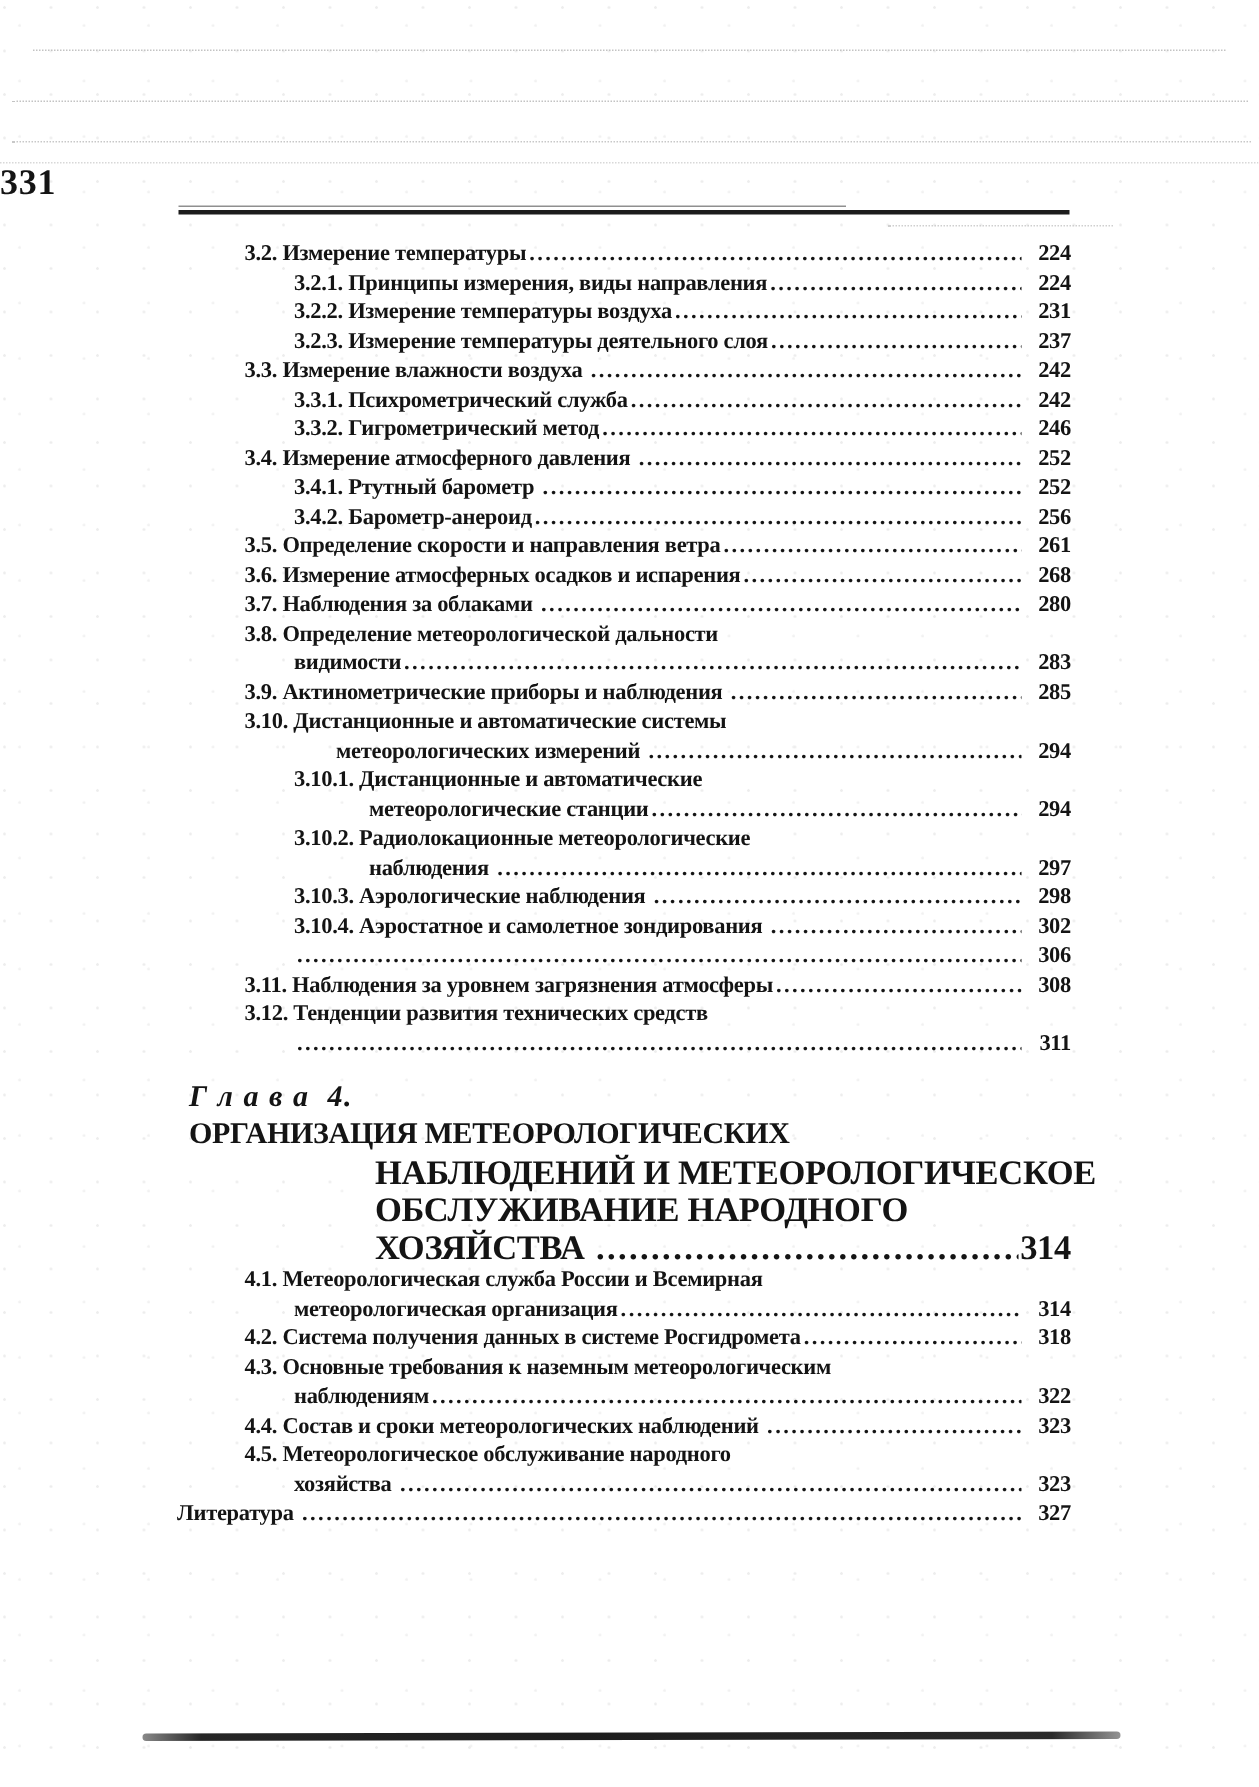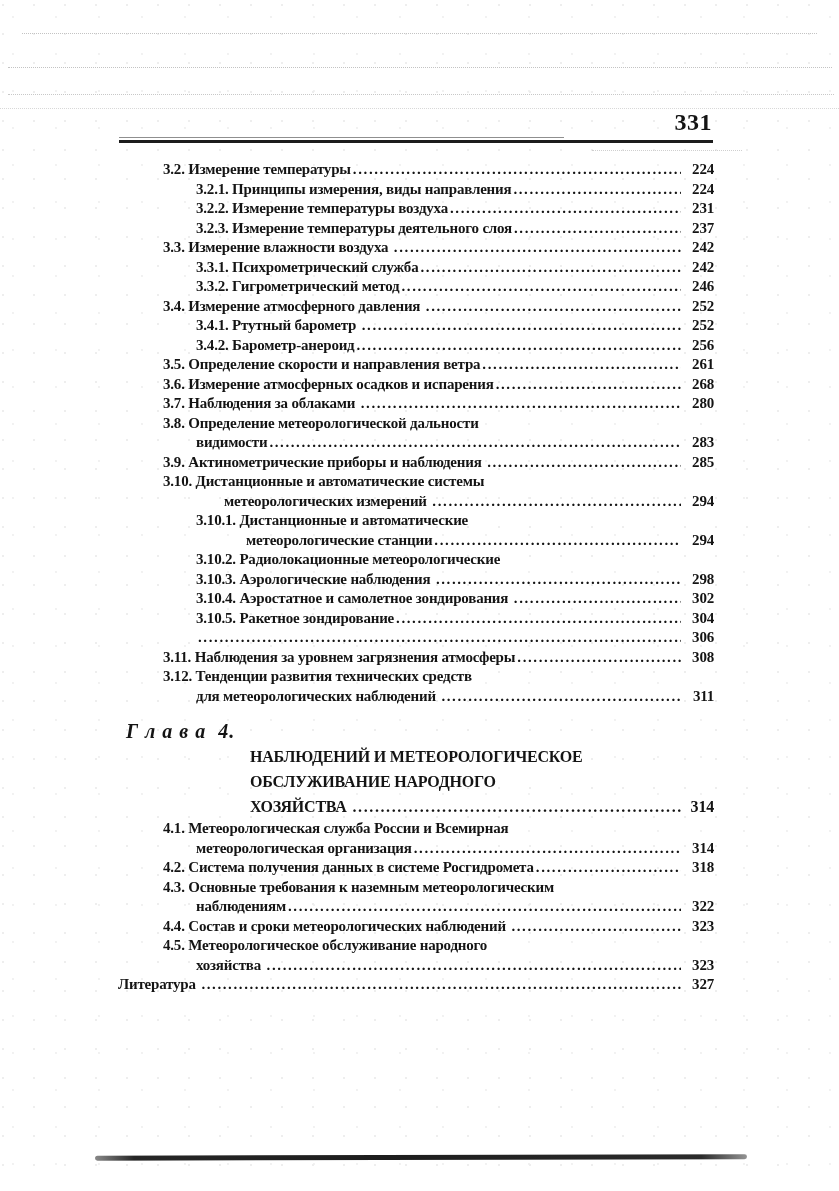--- a/index.html
+++ b/index.html
@@ -20,21 +20,21 @@
   }
   .noise-line{position:absolute;border-top:1px dotted #c3c3c3;height:0;}
   .nl1{top:33px;left:22px;width:795px;}
   .nl2{top:67px;left:8px;width:824px;}
   .nl3{top:94px;left:8px;width:826px;opacity:.9;}
   .nl4{top:108px;left:0px;width:839px;border-top-color:#d8d8d8;}
   .nl5{top:150px;left:592px;width:150px;border-top-color:#cfcfcf;}
 
   .header-num{
     position:absolute;top:109px;left:0;width:712px;
-    text-align:right;font-weight:bold;font-size:24px;
+    text-align:left;font-weight:bold;font-size:24px;
     letter-spacing:.5px;
   }
   .header-rule{position:absolute;top:140px;left:119px;width:594px;height:3px;background:#1c1c1c;}
   .header-rule-thin{position:absolute;top:137px;left:119px;width:445px;height:1px;background:#8f8f8f;}
 
   .toc{position:absolute;top:160px;left:118px;width:596px;}
   .row{
     display:flex;align-items:baseline;
     line-height:19.5px;font-size:15px;font-weight:bold;
     letter-spacing:-0.2px;
@@ -48,21 +48,21 @@
   }
   .row .pg{flex:0 0 auto;text-align:right;min-width:32px;}
 
   .row.l1{padding-left:45px;}
   .row.l2{padding-left:78px;}
   .row.c1{padding-left:78px;justify-content:space-between;}
   .row.c2{padding-left:106px;}
   .row.c3{padding-left:128px;align-items:center;}
   .row.lit{padding-left:0;}
   .row.ch{padding-left:8px;font-size:20px;line-height:25px;margin-top:13px;flex-direction:column;}
-  .row.chc{padding-left:132px;font-size:16px;line-height:25px;}
+  .row.chc{padding-left:132px;font-size:23px;line-height:25px;}
 
   .footer-bar{
     position:absolute;top:1155px;left:95px;width:652px;height:5px;
     background:linear-gradient(90deg, rgba(40,40,40,.55) 0%, #262626 6%, #1d1d1d 45%, #2b2b2b 93%, rgba(40,40,40,.5) 100%);
     border-radius:3px;
     transform:rotate(-0.12deg);
   }
 </style>
 </head>
 <body>
@@ -195,62 +195,62 @@
 
     <span class="txt">метеорологические станции</span>
     <span class="dots"></span>
     <span class="pg">294</span>
   </div>
       <div class="row l2">
 
     <span class="txt">3.10.2. Радиолокационные метеорологические</span>
 
   </div>
+      <div class="row c3">
+
+    <span class="txt">наблюдения </span>
+    <span class="dots"></span>
+    <span class="pg">297</span>
+  </div>
       <div class="row l2">
 
     <span class="txt">3.10.3. Аэрологические наблюдения </span>
     <span class="dots"></span>
     <span class="pg">298</span>
   </div>
       <div class="row l2">
 
     <span class="txt">3.10.4. Аэростатное и самолетное зондирования </span>
     <span class="dots"></span>
     <span class="pg">302</span>
   </div>
       <div class="row l2">
 
-    <span class="txt">3.10.5. Ракетное зондирование</span>
-    <span class="dots"></span>
-    <span class="pg">304</span>
-  </div>
-      <div class="row l2">
-
     <span class="dots"></span>
     <span class="pg">306</span>
   </div>
       <div class="row l1">
 
     <span class="txt">3.11. Наблюдения за уровнем загрязнения атмосферы</span>
     <span class="dots"></span>
     <span class="pg">308</span>
   </div>
       <div class="row l1">
 
     <span class="txt">3.12. Тенденции развития технических средств</span>
 
   </div>
       <div class="row c1">
 
-    <span class="txt">для метеорологических наблюдений </span>
     <span class="dots"></span>
     <span class="pg">311</span>
   </div>
       <div class="row ch">
     <span class="label">Г л а в а  4.</span>
+    <span class="txt">ОРГАНИЗАЦИЯ МЕТЕОРОЛОГИЧЕСКИХ</span>
 
   </div>
       <div class="row chc">
 
     <span class="txt">НАБЛЮДЕНИЙ И МЕТЕОРОЛОГИЧЕСКОЕ</span>
 
   </div>
       <div class="row chc">
 
     <span class="txt">ОБСЛУЖИВАНИЕ НАРОДНОГО</span>

